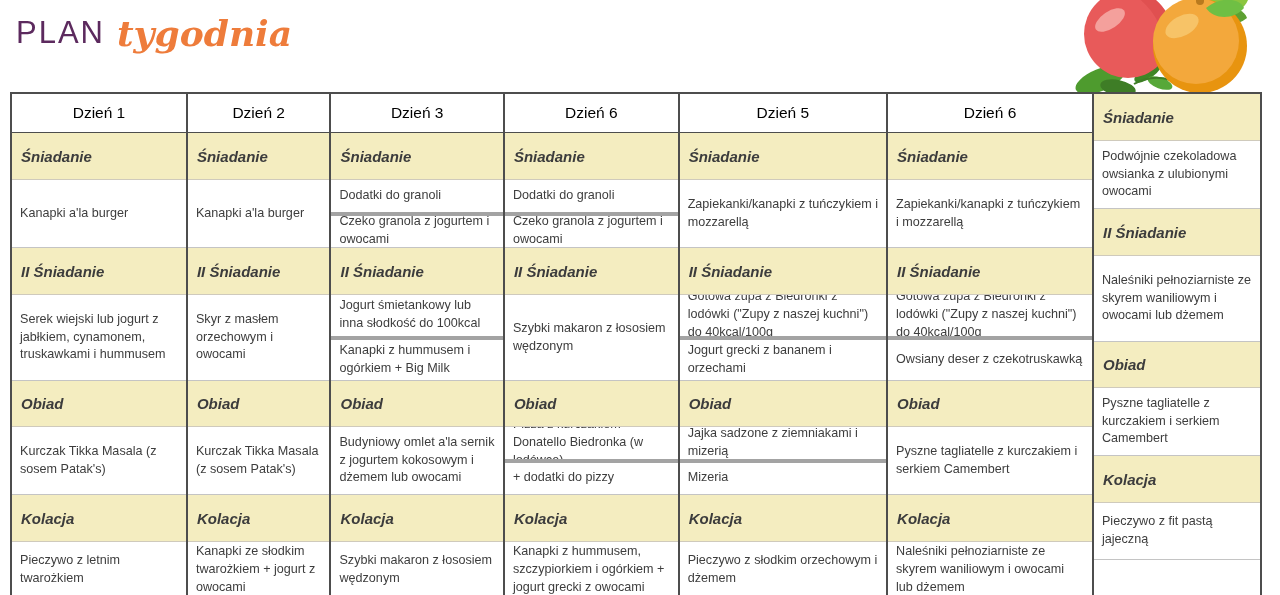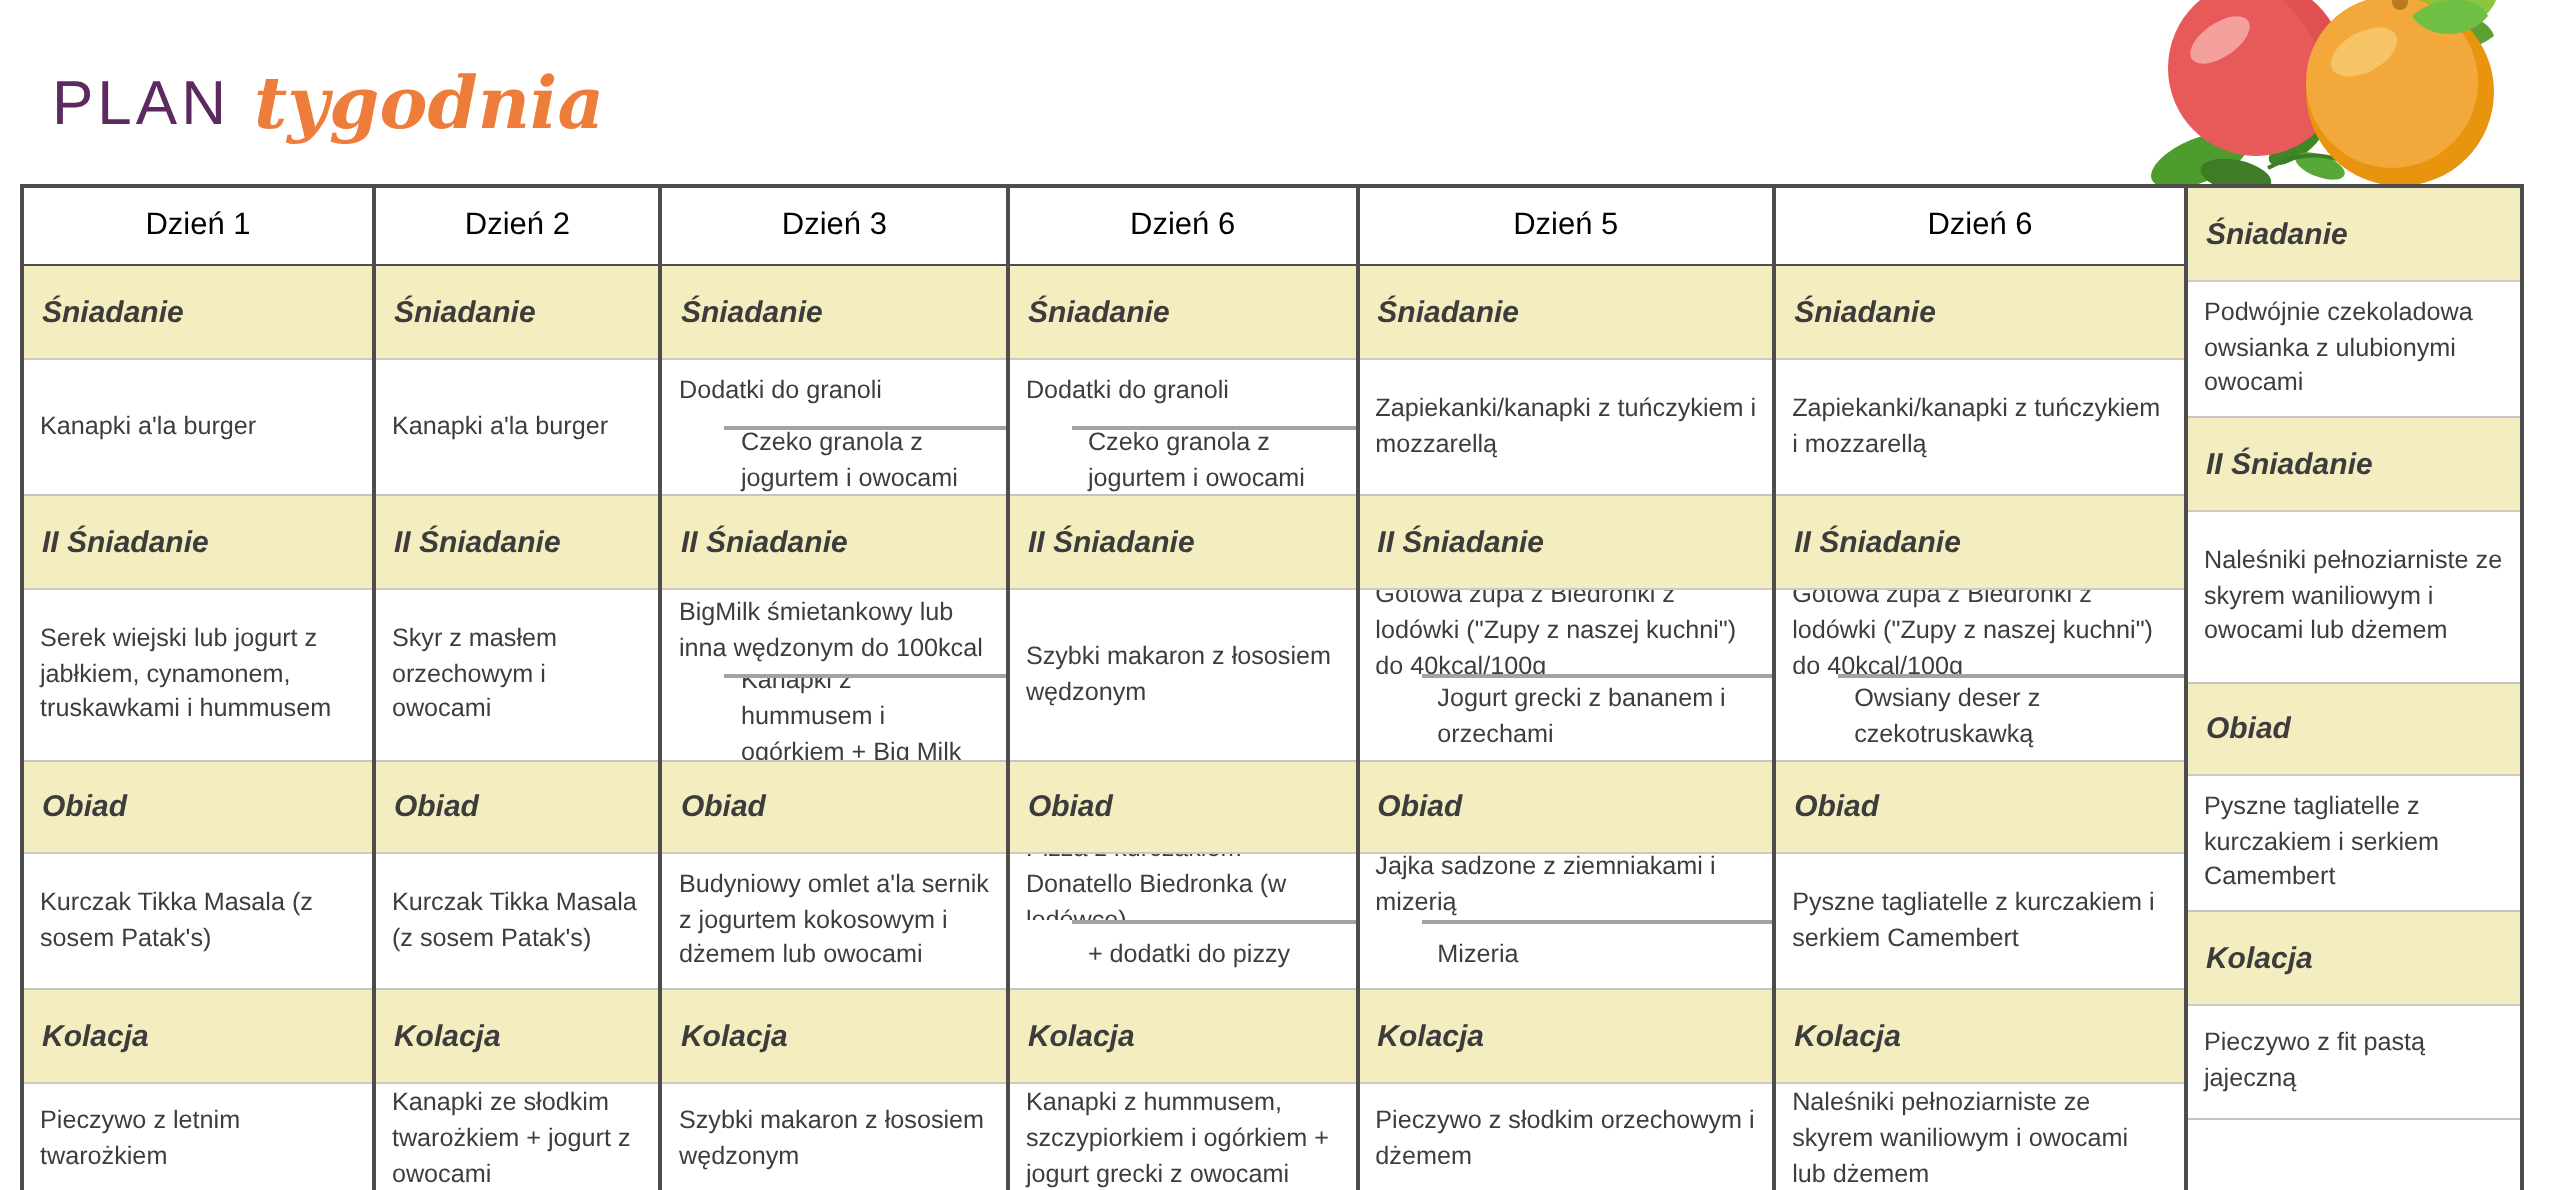--- a/index.html
+++ b/index.html
@@ -3,21 +3,21 @@
 <meta charset="utf-8">
 <style>
   html,body{margin:0;padding:0;}
   body{
     width:1280px;height:595px;position:relative;overflow:hidden;
     background:#ffffff;
     font-family:"Liberation Sans","DejaVu Sans",sans-serif;
     color:#3d3d3d;
   }
   
-  .title-wrap{position:absolute;top:12px;left:26px;white-space:nowrap;margin-top:19px;}
+  .title-wrap{position:absolute;top:12px;left:16px;white-space:nowrap;}
   .title-plain{
     font-size:31px;font-weight:400;letter-spacing:2px;
     color:#5c2a5e;vertical-align:middle;
   }
   .title-script{
     font-family:"DejaVu Serif","Liberation Serif",serif;
     font-style:italic;font-weight:700;font-size:36px;
     color:#ee7c3b;margin-left:12px;vertical-align:middle;
   }
   
@@ -47,21 +47,21 @@
   .sec-content{display:flex;flex-direction:column;background:#fff;border-bottom:1px solid #c4c4c4;}
   .sec-content.c-sniadanie{flex:0 0 67px;}
   .sec-content.c-iisniadanie{flex:0 0 85px;}
   .sec-content.c-obiad{flex:0 0 67px;}
   .sec-content.c-kolacja{flex:0 0 56px;}
   .meal-item{
     flex:1 1 0;display:flex;align-items:center;
     padding:2px 8px;font-size:12.6px;line-height:1.42;color:#3d3d3d;
     overflow:hidden;
   }
-  .meal-item + .meal-item{border-top:2px solid #a3a3a3;margin-left:31px;}
+  .meal-item + .meal-item{border-top:4px solid #a3a3a3;}
 </style>
 </head>
 <body>
 
 <div class="title-wrap">
   <span class="title-plain">PLAN</span><span class="title-script">tygodnia</span>
 </div>
 
 <div class="fruits">
   <svg width="178" height="112" viewBox="0 0 178 112">
@@ -158,21 +158,21 @@
         <div class="meal-item">
           <span>Dodatki do granoli</span>
         </div>
         <div class="meal-item">
           <span>Czeko granola z jogurtem i owocami</span>
         </div>
       </div>
       <div class="sec-label iisniadanie">II Śniadanie</div>
       <div class="sec-content c-iisniadanie">
         <div class="meal-item">
-          <span>BigMilk śmietankowy lub inna wędzonym do 100kcal</span>
+          <span>Jogurt śmietankowy lub inna słodkość do 100kcal</span>
         </div>
         <div class="meal-item">
           <span>Kanapki z hummusem i ogórkiem + Big Milk</span>
         </div>
       </div>
       <div class="sec-label obiad">Obiad</div>
       <div class="sec-content c-obiad">
         <div class="meal-item">
           <span>Budyniowy omlet a'la sernik z jogurtem kokosowym i dżemem lub owocami</span>
         </div>

